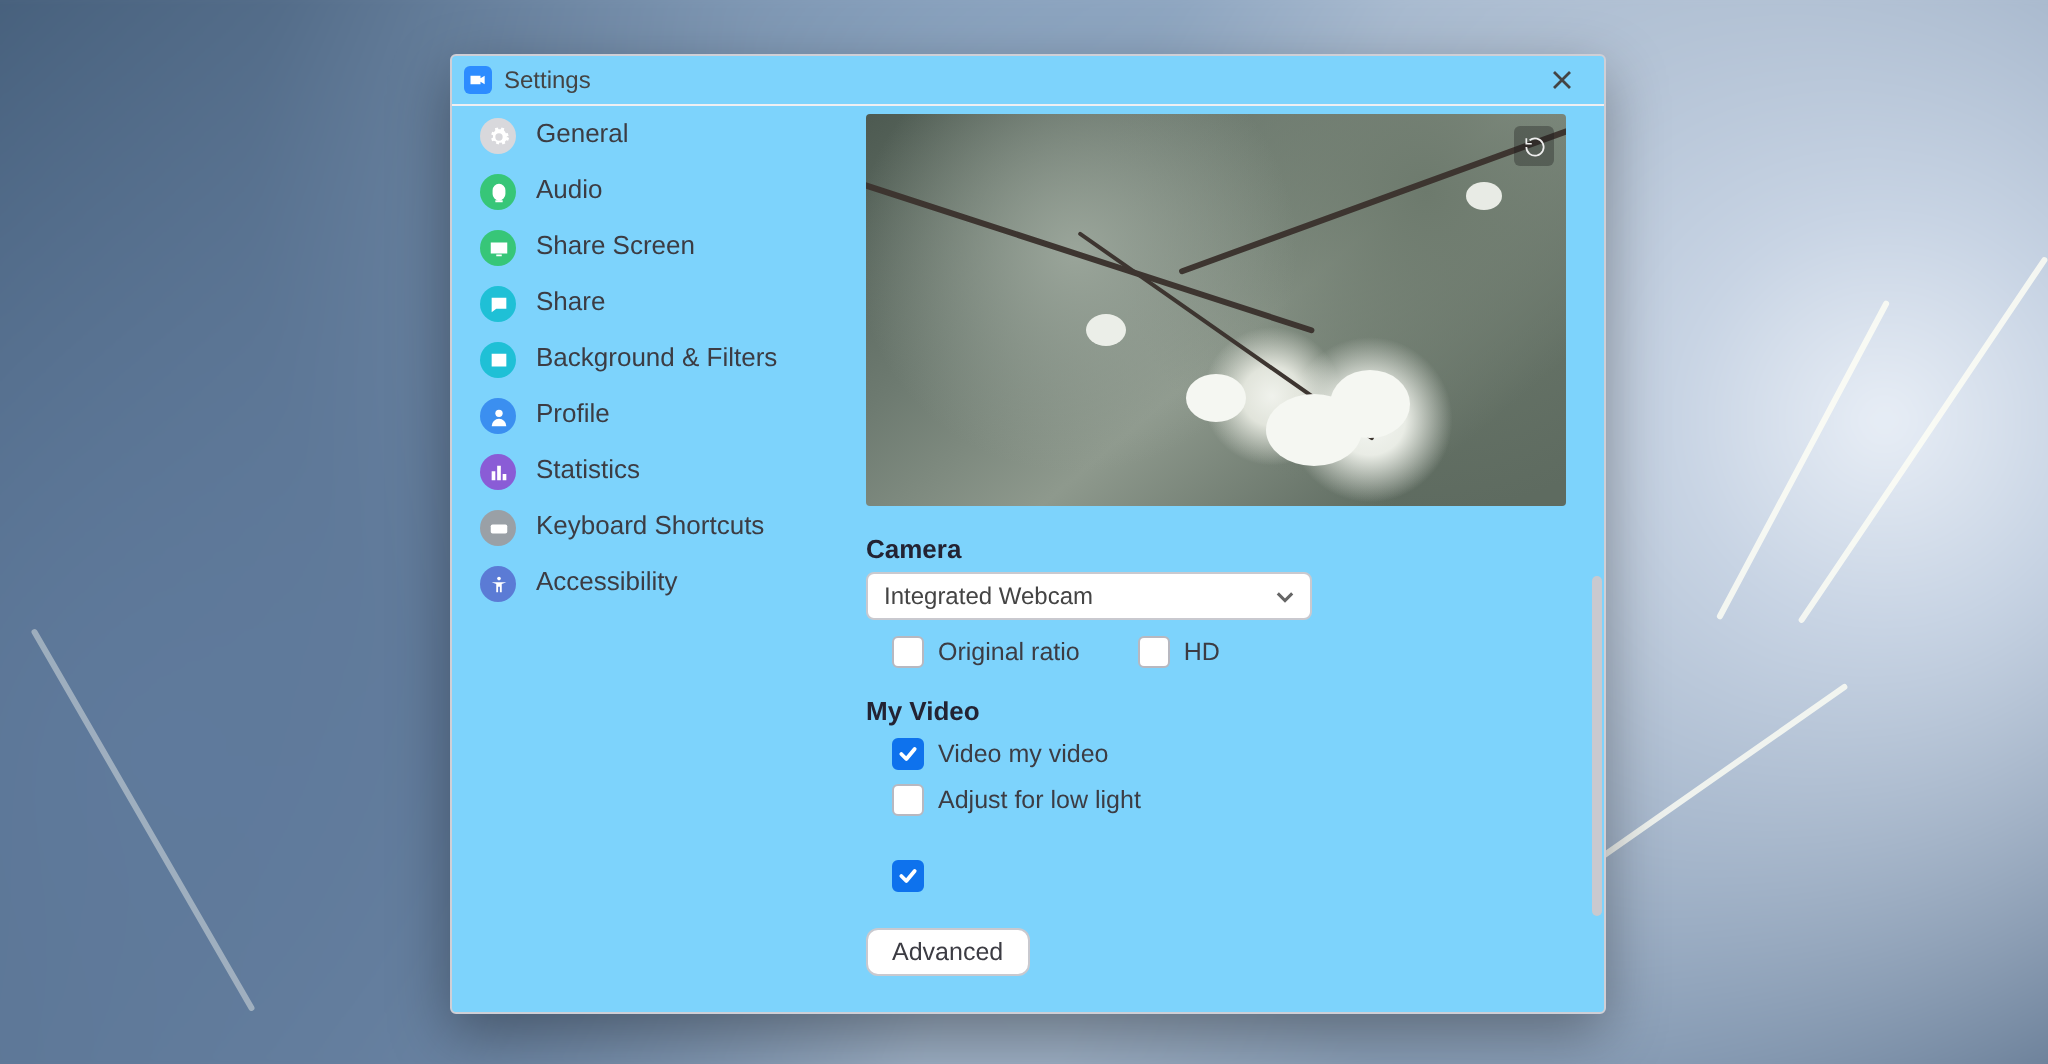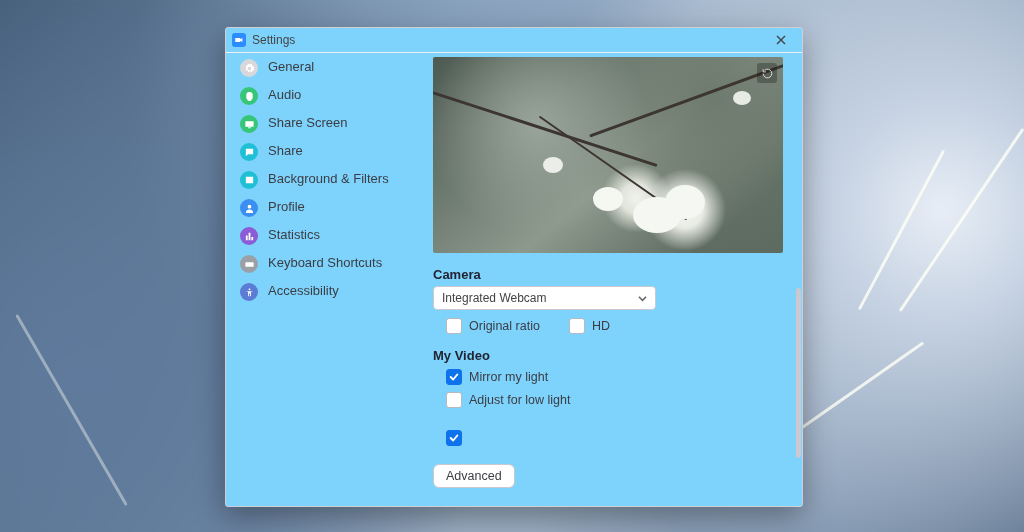--- a/index.html
+++ b/index.html
@@ -204,21 +204,21 @@
       </div>
 
       <div class="section-head">My Video</div>
       <div class="opts">
         <label class="chk checked">
           <span class="box">
               <svg viewBox="0 0 12 12">
                 <path d="M2 6 L5 9 L10 3"></path>
               </svg>
             </span>
-          <span>Mirror my light</span>
+          <span>Video my video</span>
         </label>
         <label class="chk">
           <span class="box"></span>
           <span>Adjust for low light</span>
         </label>
       </div>
 
       <div style="height:22px;"></div>
       <label class="chk checked">
         <span class="box">

